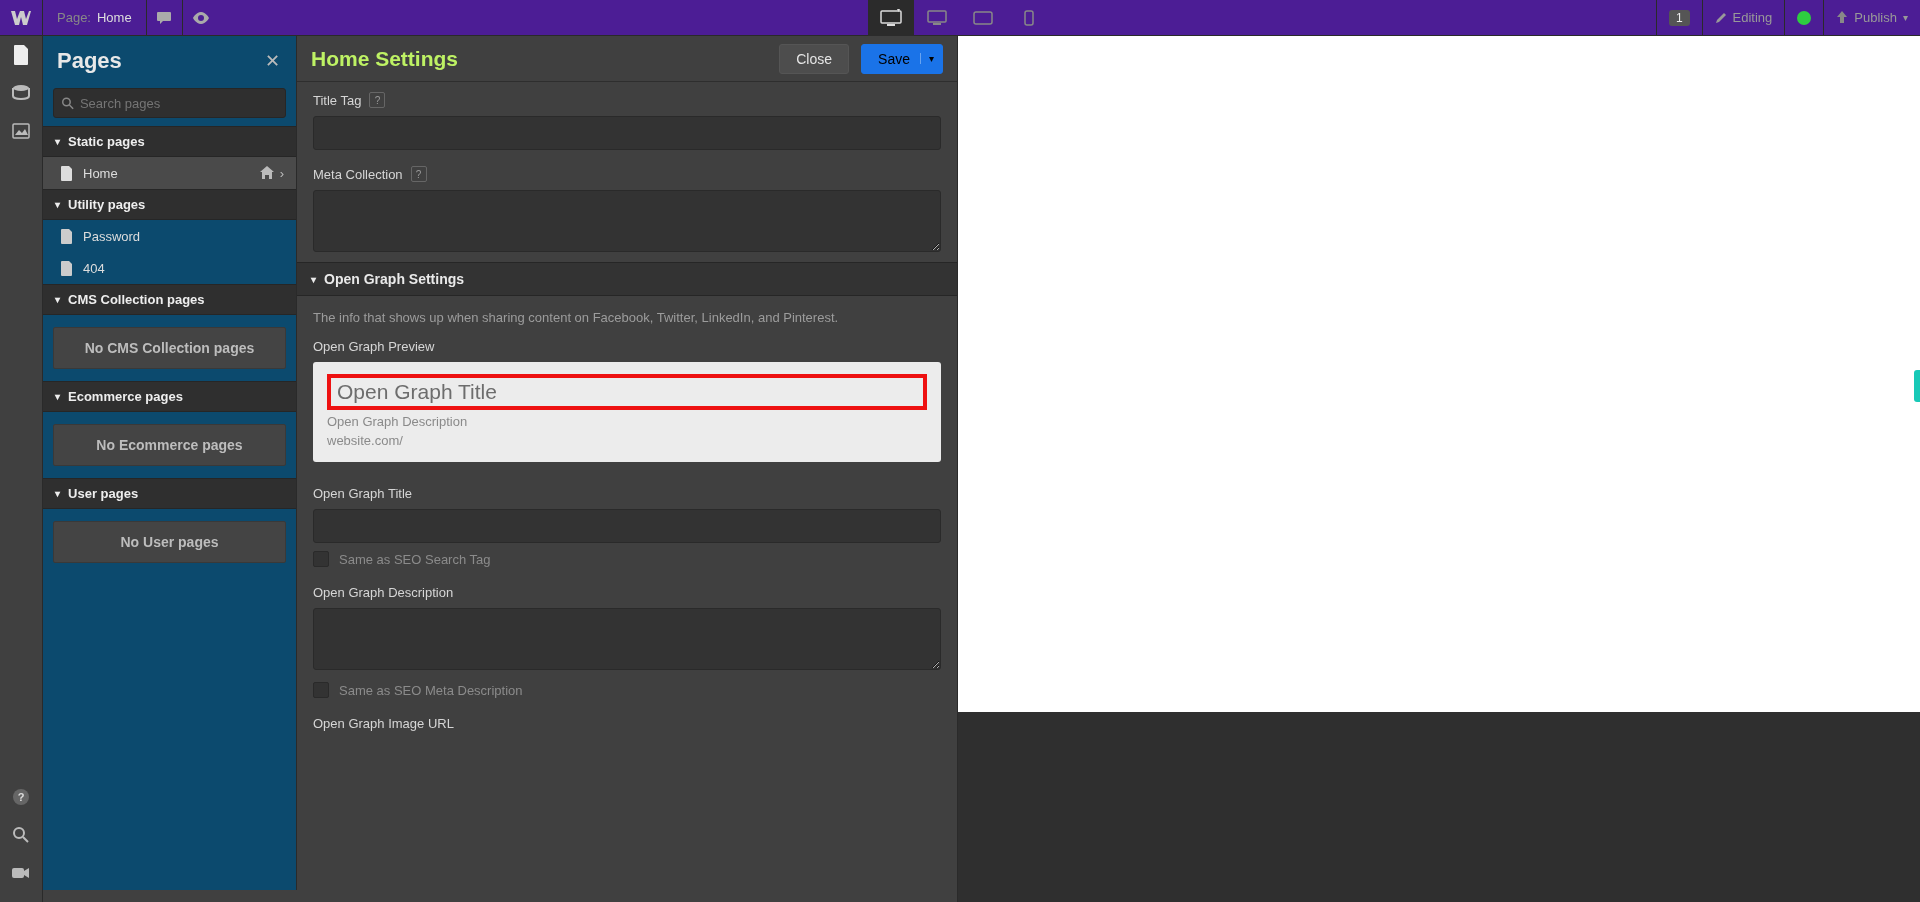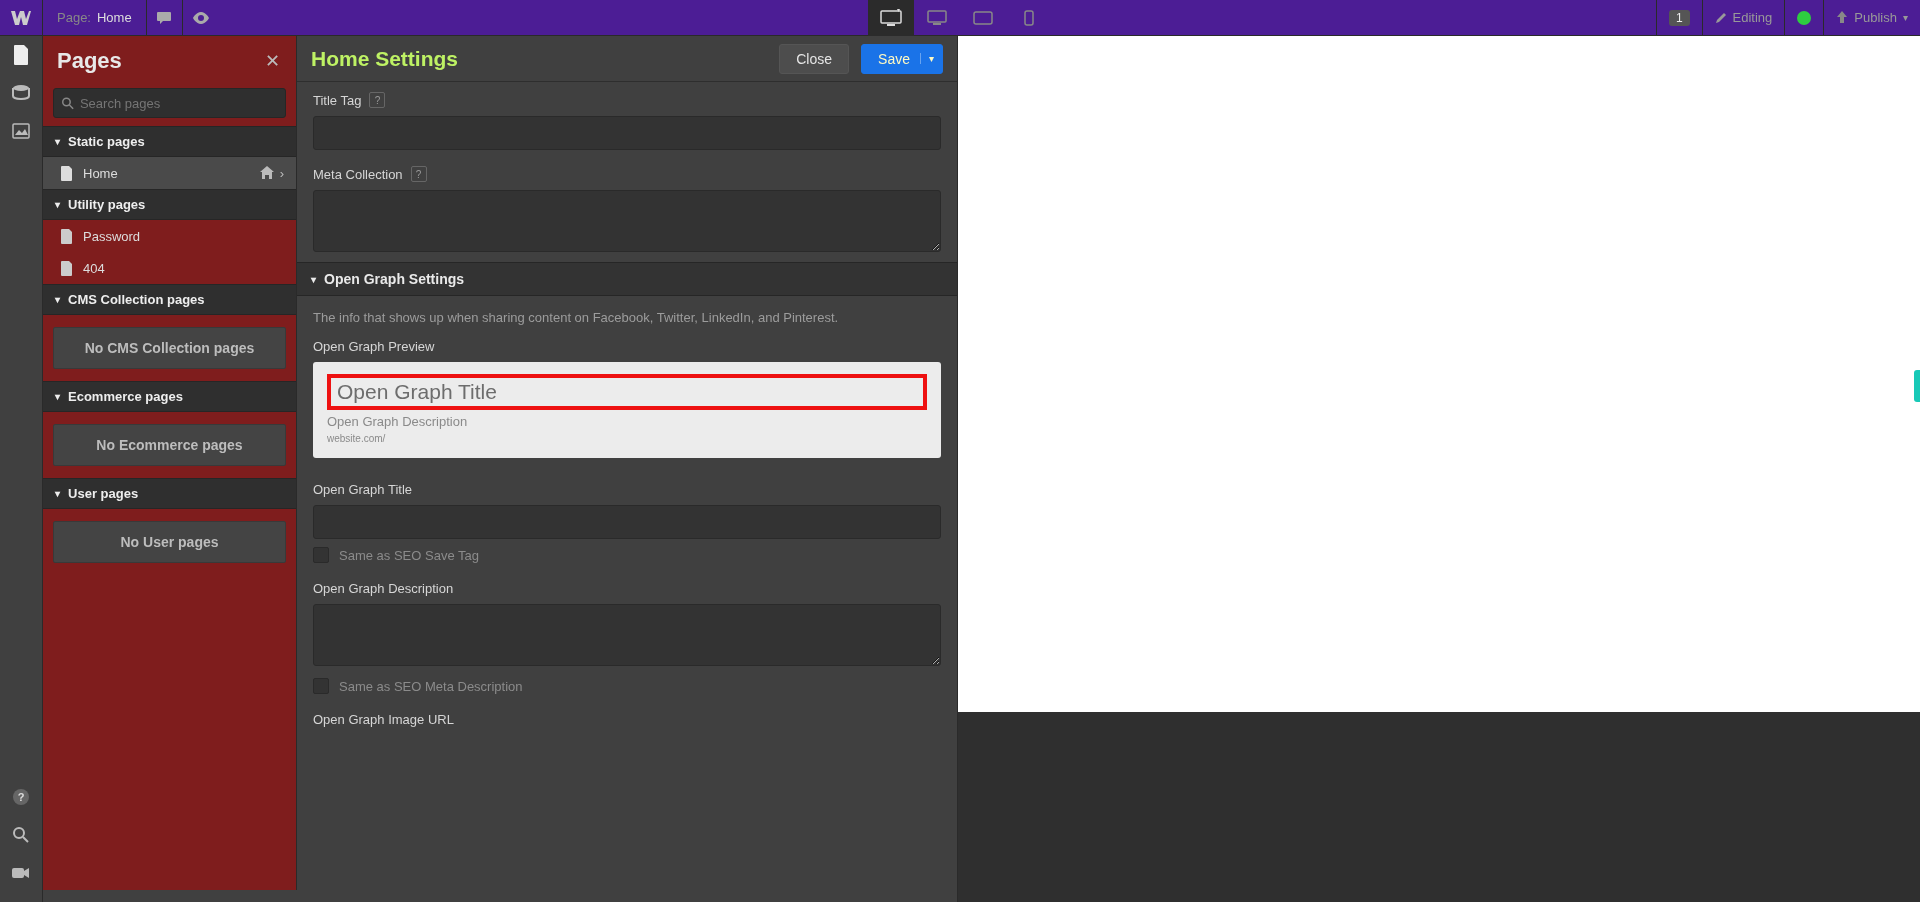--- a/index.html
+++ b/index.html
@@ -21,59 +21,59 @@
 .topbar .right .ok{ width:14px; height:14px; border-radius:50%; background:#2ecc40;}
 .topbar .right .publish{ display:flex; gap:6px; align-items:center; cursor:pointer;}
 
 
 .leftrail { position:absolute; left:0; top:36px; bottom:0; width:43px; background:#404040; border-right:1px solid #2a2a2a; display:flex; flex-direction:column; align-items:center; }
 .leftrail .ritem{ width:43px; height:38px; display:flex; align-items:center; justify-content:center; color:#ccc; cursor:pointer;}
 .leftrail .ritem.active{ color:#fff;}
 .leftrail .bottom{ margin-top:auto; padding-bottom:10px;}
 
 
-.pages-panel{ position:absolute; left:43px; top:36px; bottom:12px; width:254px; background:#7f1d1d; border-right:1px solid #2a2a2a; display:flex; flex-direction:column;}
+.pages-panel{ position:absolute; left:43px; top:36px; bottom:12px; width:254px; background:#0c4a6e; border-right:1px solid #2a2a2a; display:flex; flex-direction:column;}
 .pages-panel .hdr{ display:flex; align-items:center; justify-content:space-between; padding:12px 16px 10px 14px;}
 .pages-panel .hdr h2{ font-size:22px; font-weight:600; color:#e8e8e8;}
 .pages-panel .hdr .close{ color:#bbb; font-size:18px; cursor:pointer;}
 .pages-panel .search{ margin:4px 10px 8px; background:#2f2f2f; border:1px solid #262626; border-radius:3px; height:30px; display:flex; align-items:center; padding:0 8px; color:#888;}
 .pages-panel .search input{ background:transparent; border:none; outline:none; color:#ccc; font-size:13px; margin-left:6px; width:100%;}
 .pages-panel .group{ background:#2f2f2f; border-top:1px solid #262626; border-bottom:1px solid #262626; padding:7px 12px; font-size:13px; color:#eee; font-weight:600; display:flex; align-items:center; gap:8px; cursor:pointer;}
 .pages-panel .row{ height:32px; display:flex; align-items:center; padding:0 12px 0 18px; font-size:13px; color:#ddd; gap:10px; cursor:pointer;}
 .pages-panel .row.active{ background:#4a4a4a;}
 .pages-panel .row .tail{ margin-left:auto; display:flex; gap:6px; color:#bbb;}
 .pages-panel .emptybox{ margin:12px 10px; background:#444; border:1px solid #393939; border-radius:2px; height:42px; display:flex; align-items:center; justify-content:center; color:#bdbdbd; font-size:14px; font-weight:600;}
 .pages-panel .group .caret{ font-size:10px;}
 
 
 .settings{ position:absolute; left:297px; top:36px; bottom:0; width:661px; background:#404040; border-right:1px solid #2a2a2a; display:flex; flex-direction:column;}
 .settings .shdr{ height:46px; display:flex; align-items:center; padding:0 14px; border-bottom:1px solid #2e2e2e;}
 .settings .shdr h2{ font-size:21px; font-weight:600; color:#bef264;}
 .settings .shdr .btns{ margin-left:auto; display:flex; gap:12px;}
 .settings .btn{ height:30px; padding:0 16px; border-radius:3px; font-size:14px; display:flex; align-items:center; cursor:pointer; border:1px solid #555;}
 .settings .btn.close{ background:#4d4d4d; color:#e5e5e5;}
-.settings .btn.save{ background:#1a73e8; border-color:#1a73e8; color:#fef9c3; padding-right:8px;}
+.settings .btn.save{ background:#1a73e8; border-color:#1a73e8; color:#000000; padding-right:8px;}
 .settings .btn.save .car{ margin-left:10px; padding-left:8px; border-left:1px solid rgba(255,255,255,.35); font-size:10px;}
 .settings .body{ flex:1; overflow:hidden; position:relative;}
 .settings .inner{ position:absolute; inset:0; overflow-y:auto; padding:0;}
 .settings .inner::-webkit-scrollbar{width:8px;}
 .settings .inner::-webkit-scrollbar-thumb{background:#555;}
 .settings .field{ padding:10px 16px 6px;}
 .settings .flabel{ font-size:13px; color:#d6d6d6; display:flex; align-items:center; gap:8px; margin-bottom:8px;}
 .settings .help{ width:16px; height:16px; border:1px solid #666; border-radius:2px; font-size:10px; color:#999; display:inline-flex; align-items:center; justify-content:center;}
 .settings input.txt, .settings textarea.txt{ width:100%; background:#333; border:1px solid #2a2a2a; border-radius:3px; color:#ddd; font-size:13px; padding:8px 10px; outline:none;}
 .settings input.txt{ height:34px;}
 .settings textarea.txt{ height:62px; resize:vertical;}
 .settings .section-hdr{ background:#333; border-top:1px solid #262626; border-bottom:1px solid #262626; padding:8px 14px; font-size:14px; color:#eaeaea; font-weight:600; display:flex; align-items:center; gap:8px;}
 .settings .hint{ font-size:13px; color:#9c9c9c; padding:14px 16px 4px;}
 .settings .og-preview{ margin:8px 16px 14px; background:#ececec; border-radius:3px; padding:12px 14px 14px; color:#6f6f6f;}
 .settings .og-preview .ogtitle-wrap{ border:4px solid #e11; padding:2px 6px; margin-bottom:4px;}
 .settings .og-preview .ogtitle{ font-size:21px; color:#6d6d6d;}
 .settings .og-preview .ogdesc{ font-size:13px; color:#8a8a8a; margin-top:2px;}
-.settings .og-preview .ogurl{ font-size:10px; color:#8a8a8a; margin-top:4px;}
+.settings .og-preview .ogurl{ font-size:13px; color:#8a8a8a; margin-top:4px;}
 .settings .chk{ display:flex; align-items:center; gap:10px; padding:2px 16px 8px; color:#8b8b8b; font-size:13px;}
 .settings .chk .box{ width:16px; height:16px; background:#333; border:1px solid #2a2a2a; border-radius:2px;}
 
 
 .canvas{ position:absolute; left:958px; top:36px; right:0; bottom:0; background:#2f2f2f;}
 .canvas .page{ position:absolute; left:0; top:0; right:0; height:676px; background:#fff;}
 
 
 .edge-tab{ position:absolute; right:0; top:370px; width:6px; height:32px; background:#18c9b7; border-radius:3px 0 0 3px;}
 
@@ -306,21 +306,21 @@
       <div class="ogdesc">Open Graph Description</div>
       <div class="ogurl">website.com/</div>
     </div>
 
     <div class="field">
       <div class="flabel">Open Graph Title</div>
       <input class="txt" type="text" style="">
     </div>
     <div class="chk">
       <span class="box"></span>
-      <span>Same as SEO Save Tag</span>
+      <span>Same as SEO Search Tag</span>
     </div>
 
     <div class="field">
       <div class="flabel">Open Graph Description</div>
       <textarea class="txt" style=""></textarea>
     </div>
     <div class="chk">
       <span class="box"></span>
       <span>Same as SEO Meta Description</span>
     </div>

